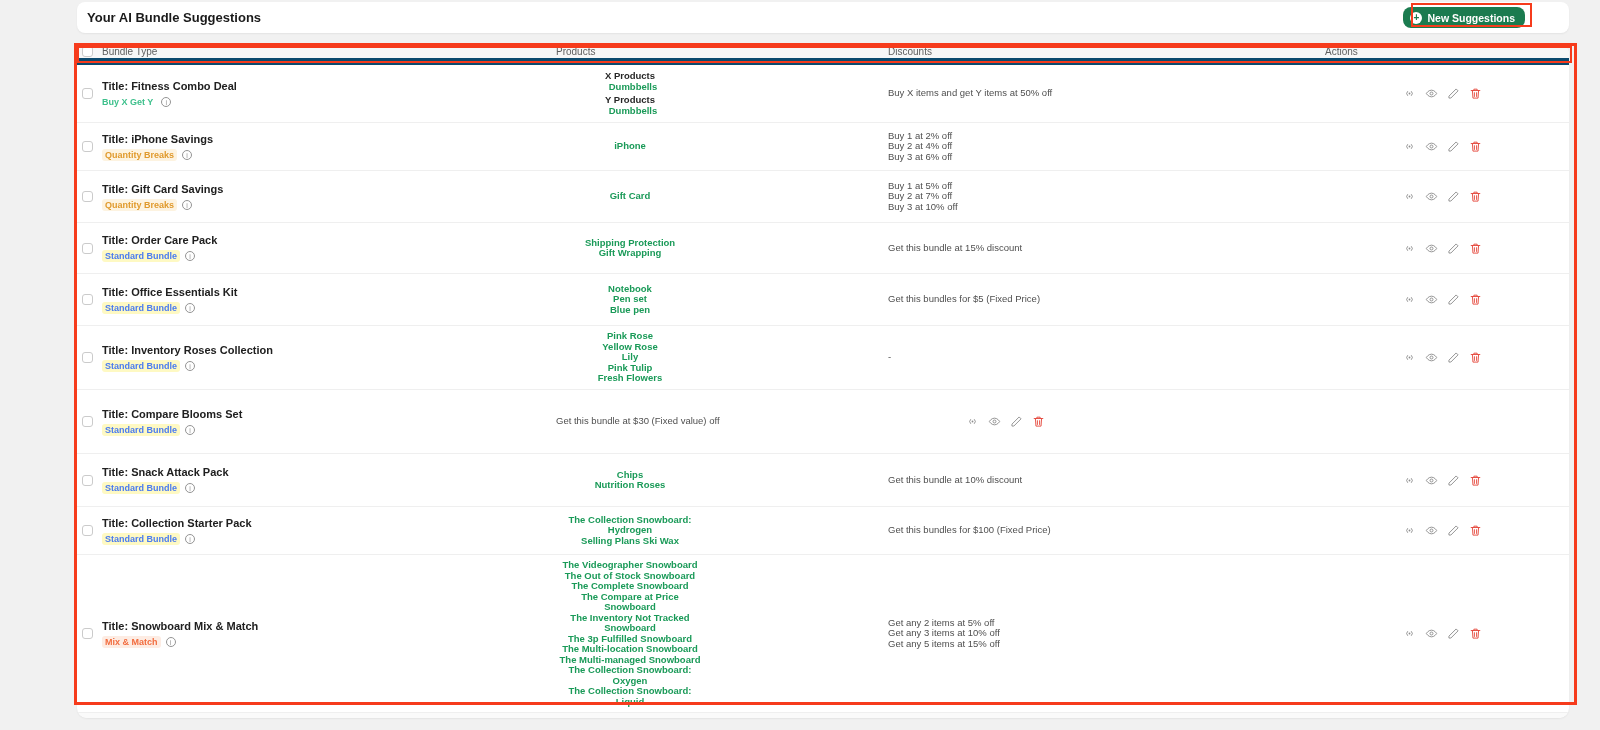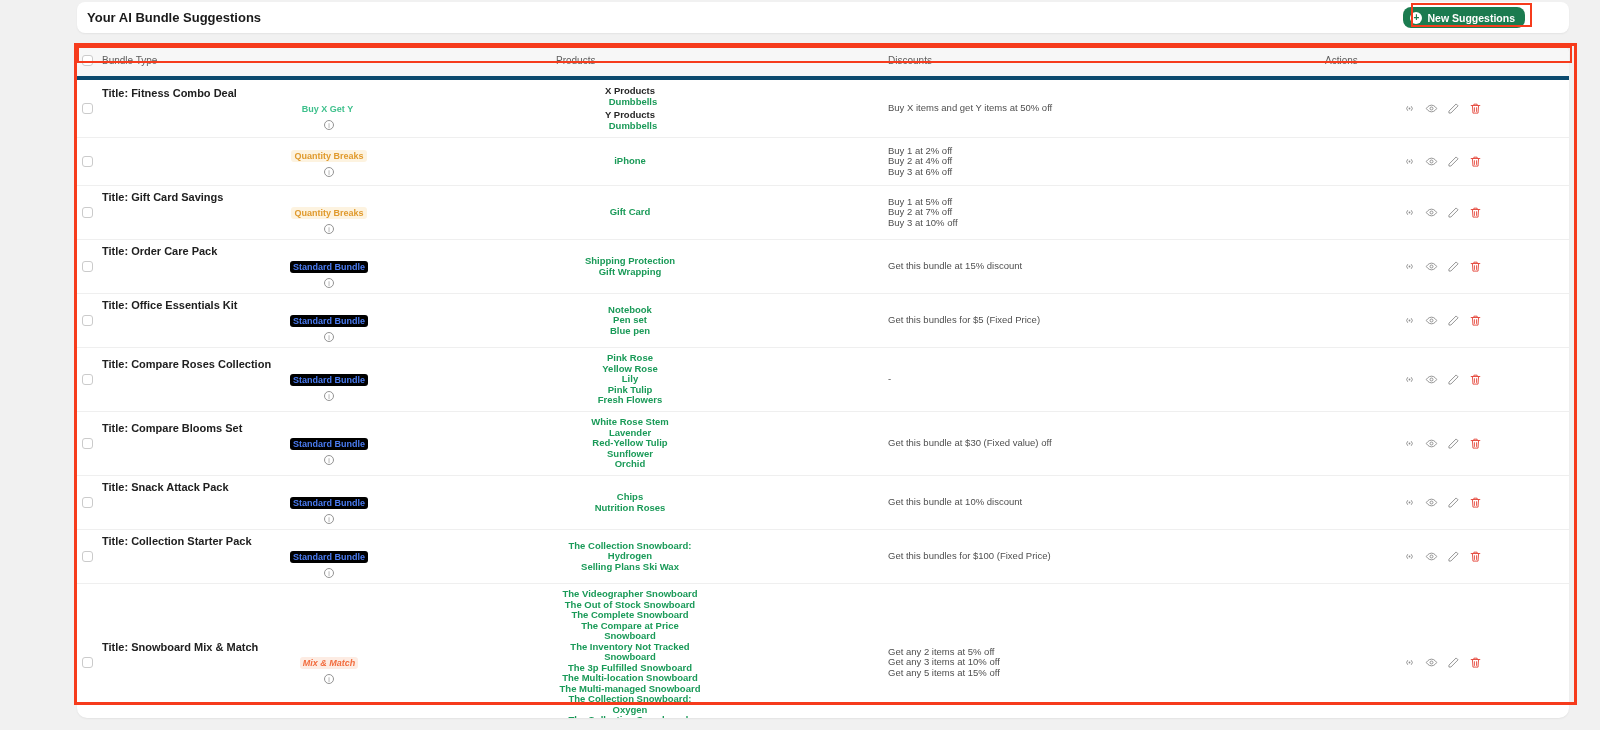--- a/index.html
+++ b/index.html
@@ -38,22 +38,22 @@
     position:absolute; left:77px; top:44px; width:1492px; height:674px;
     background:#ffffff; border-radius:10px;
     box-shadow:0 1px 2px rgba(0,0,0,.06);
     display:flex; flex-direction:column; overflow:hidden;
   }
   .grid-cols {
     display:grid;
     grid-template-columns:25px 454px 332px 437px 1fr;
   }
   .thead {
-    background:#f7f7f7; height:36px; align-items:center;
-    font-size:10px; color:#5e5e5e; border-bottom:4px solid #0c4a6e;
+    background:#f7f7f7; height:21px; align-items:center;
+    font-size:10px; color:#5e5e5e; border-bottom:7px solid #0c4a6e;
     flex:0 0 auto;
   }
   .rows { flex:0 0 auto; }
   .trow {
     align-items:center; border-bottom:1px solid #efefef; padding:5px 0;
   }
   .trow:nth-child(1){min-height:58px}
   .trow:nth-child(2){min-height:48px}
   .trow:nth-child(3){min-height:52px}
   .trow:nth-child(4){min-height:51px}
@@ -64,26 +64,26 @@
   .trow:nth-child(9){min-height:48px}
   .trow:nth-child(10){min-height:127px; border-bottom:none;}
 
   .c-check { display:flex; justify-content:flex-start; padding-left:5px; }
   .checkbox {
     width:11px; height:11px; border:1.5px solid #cbcbcb; border-radius:3px;
     background:#fff; display:inline-block; cursor:pointer;
   }
 
   .rtitle { font-size:11px; font-weight:700; color:#202020; }
-  .badge-line { display:flex; align-items:center; gap:5px; margin-top:4px;flex-direction:column; }
+  .badge-line { display:flex; align-items:center; gap:5px; margin-top:4px; }
   .badge { font-size:9px; font-weight:700; padding:1px 3px; border-radius:3px; white-space:nowrap; }
   .badge-green    { color:#3ec08c; background:transparent; padding-left:0; }
   .badge-orange   { color:#e09a2d; background:#fdf3e0;text-align:right; }
-  .badge-blue     { color:#4a7bf0; background:#000000; }
-  .badge-redorange{ color:#f26d3f; background:#fdece3;font-style:italic; }
+  .badge-blue     { color:#4a7bf0; background:#fef9c3; }
+  .badge-redorange{ color:#f26d3f; background:#fdece3; }
   .info {
     width:10px; height:10px; border:1px solid #949494; border-radius:50%;
     color:#949494; font-size:7px; line-height:9px; text-align:center;
     display:inline-block; font-style:normal; cursor:pointer; flex:0 0 auto;
   }
 
   .c-products { max-width:148px; font-size:9.5px; line-height:10.5px;text-align:center; }
   .p-group { color:#262626; font-weight:700; margin-top:3px; }
   .p-group:first-child { margin-top:0; }
   .p-link { color:#1a9a58; cursor:pointer;font-weight:bold; }
@@ -190,20 +190,21 @@
               <path d="M10 10.5v7M14 10.5v7"></path>
             </svg>
           </button>
         </div>
       </div>
       <div class="grid-cols trow">
         <div class="c-check">
           <span class="checkbox"></span>
         </div>
         <div class="c-bundle">
+          <div class="rtitle">Title: iPhone Savings</div>
           <div class="badge-line">
             <span class="badge badge-orange">Quantity Breaks</span>
             <span class="info">i</span>
           </div>
         </div>
         <div class="c-products">
           <div class="p-link">iPhone</div>
         </div>
         <div class="c-discounts">
           <div>Buy 1 at 2% off</div>
@@ -380,21 +381,21 @@
               <path d="M10 10.5v7M14 10.5v7"></path>
             </svg>
           </button>
         </div>
       </div>
       <div class="grid-cols trow">
         <div class="c-check">
           <span class="checkbox"></span>
         </div>
         <div class="c-bundle">
-          <div class="rtitle">Title: Compare Roses Collection</div>
+          <div class="rtitle">Title: Inventory Roses Collection</div>
           <div class="badge-line">
             <span class="badge badge-blue">Standard Bundle</span>
             <span class="info">i</span>
           </div>
         </div>
         <div class="c-products">
           <div class="p-link">Pink Rose</div>
           <div class="p-link">Yellow Rose</div>
           <div class="p-link">Lily</div>
           <div class="p-link">Pink Tulip</div>
@@ -435,27 +436,20 @@
       <div class="grid-cols trow">
         <div class="c-check">
           <span class="checkbox"></span>
         </div>
         <div class="c-bundle">
           <div class="rtitle">Title: Compare Blooms Set</div>
           <div class="badge-line">
             <span class="badge badge-blue">Standard Bundle</span>
             <span class="info">i</span>
           </div>
-        </div>
-        <div class="c-products">
-          <div class="p-link">White Rose Stem</div>
-          <div class="p-link">Lavender</div>
-          <div class="p-link">Red-Yellow Tulip</div>
-          <div class="p-link">Sunflower</div>
-          <div class="p-link">Orchid</div>
         </div>
         <div class="c-discounts">
           <div>Get this bundle at $30 (Fixed value) off</div>
         </div>
         <div class="c-actions">
           <button class="action-btn">
             <svg viewBox="0 0 24 24" fill="none" stroke="currentColor" stroke-width="1.7" stroke-linecap="round">
               <circle cx="12" cy="12" r="1.7" fill="currentColor" stroke="none"></circle>
               <path d="M8.3 8.3a5.2 5.2 0 0 0 0 7.4"></path>
               <path d="M15.7 8.3a5.2 5.2 0 0 1 0 7.4"></path>

